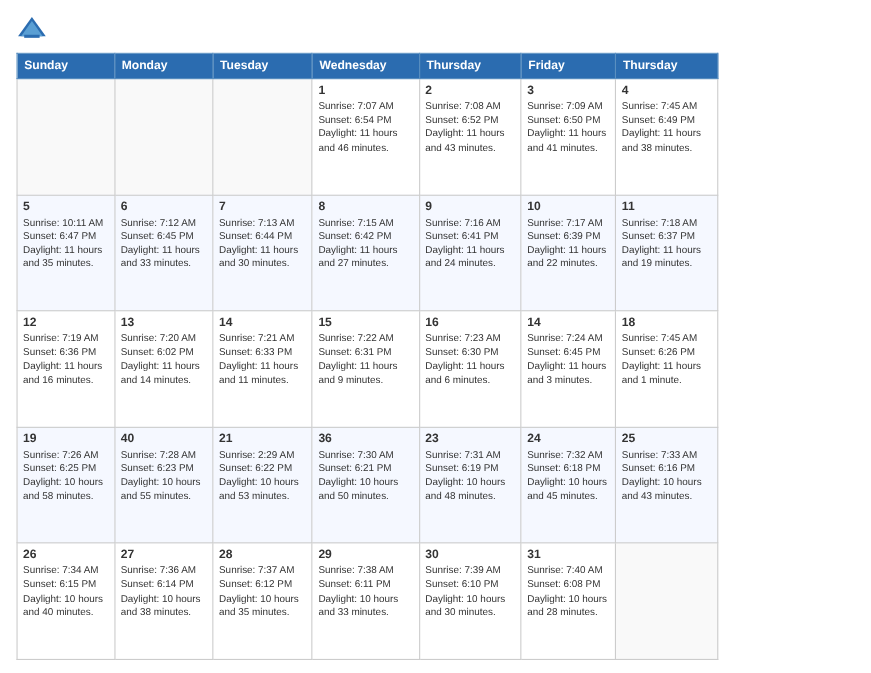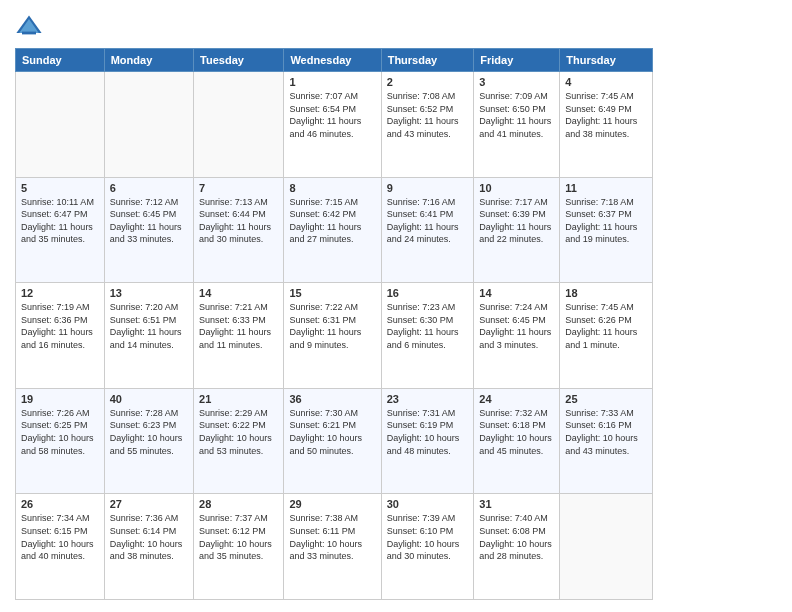--- a/index.html
+++ b/index.html
@@ -203,21 +203,21 @@
         <tr>
           <td>
             <span class="day-number">12</span>
             <div class="day-info">Sunrise: 7:19 AM
 Sunset: 6:36 PM
 Daylight: 11 hours and 16 minutes.</div>
           </td>
           <td>
             <span class="day-number">13</span>
             <div class="day-info">Sunrise: 7:20 AM
-Sunset: 6:51 PM
+Sunset: 6:02 PM
 Daylight: 11 hours and 14 minutes.</div>
           </td>
           <td>
             <span class="day-number">14</span>
             <div class="day-info">Sunrise: 7:21 AM
 Sunset: 6:33 PM
 Daylight: 11 hours and 11 minutes.</div>
           </td>
           <td>
             <span class="day-number">15</span>

